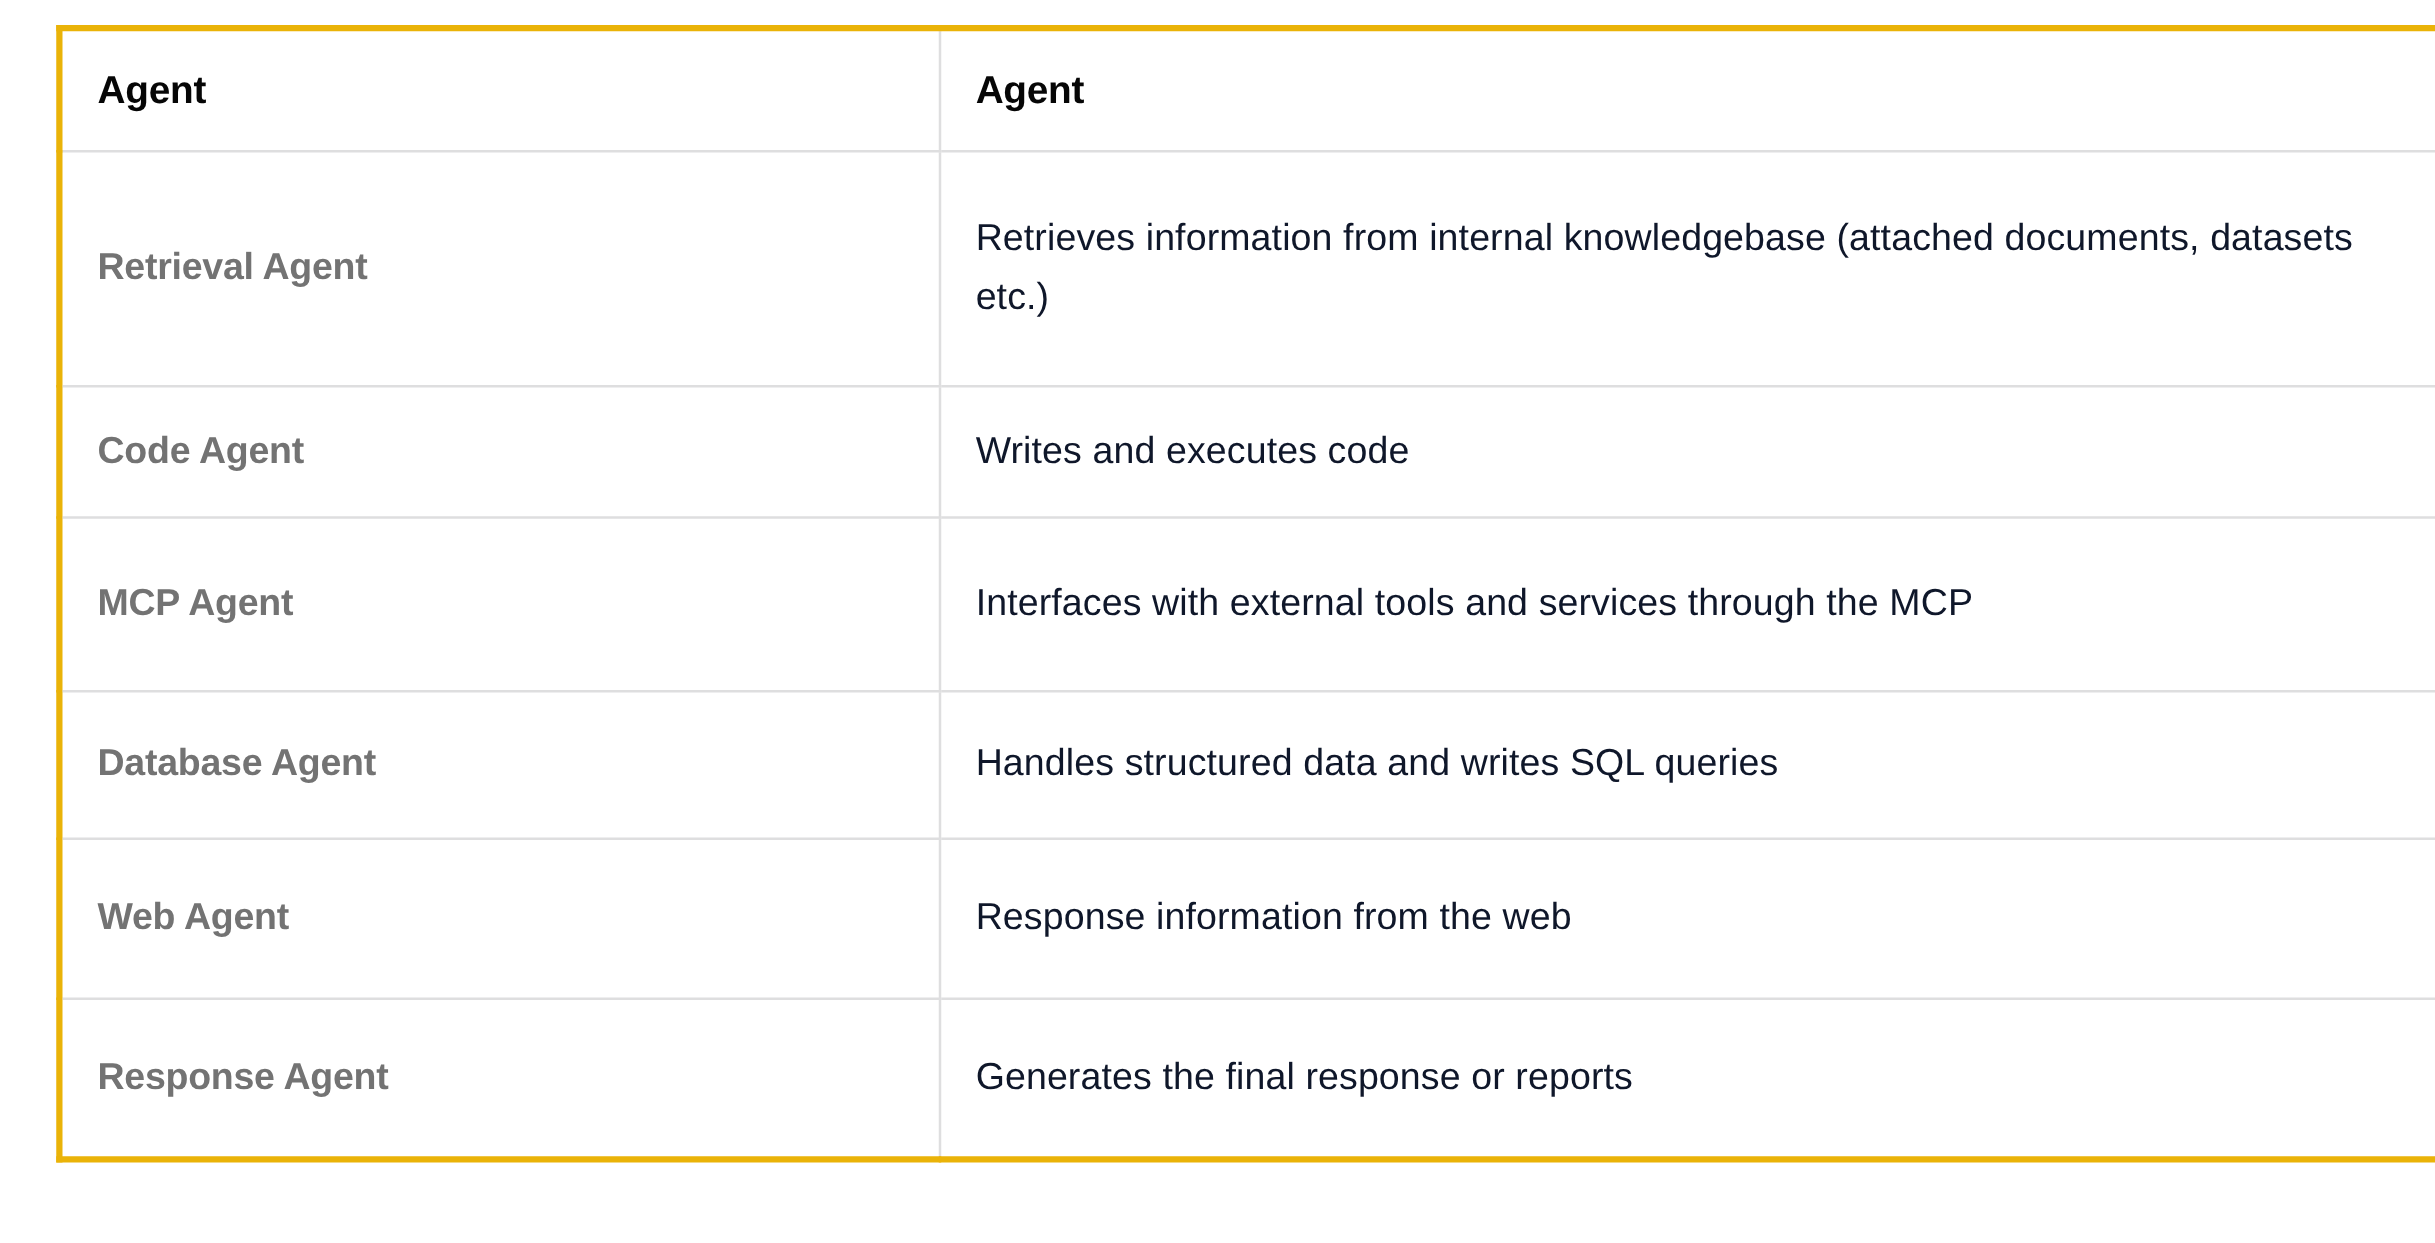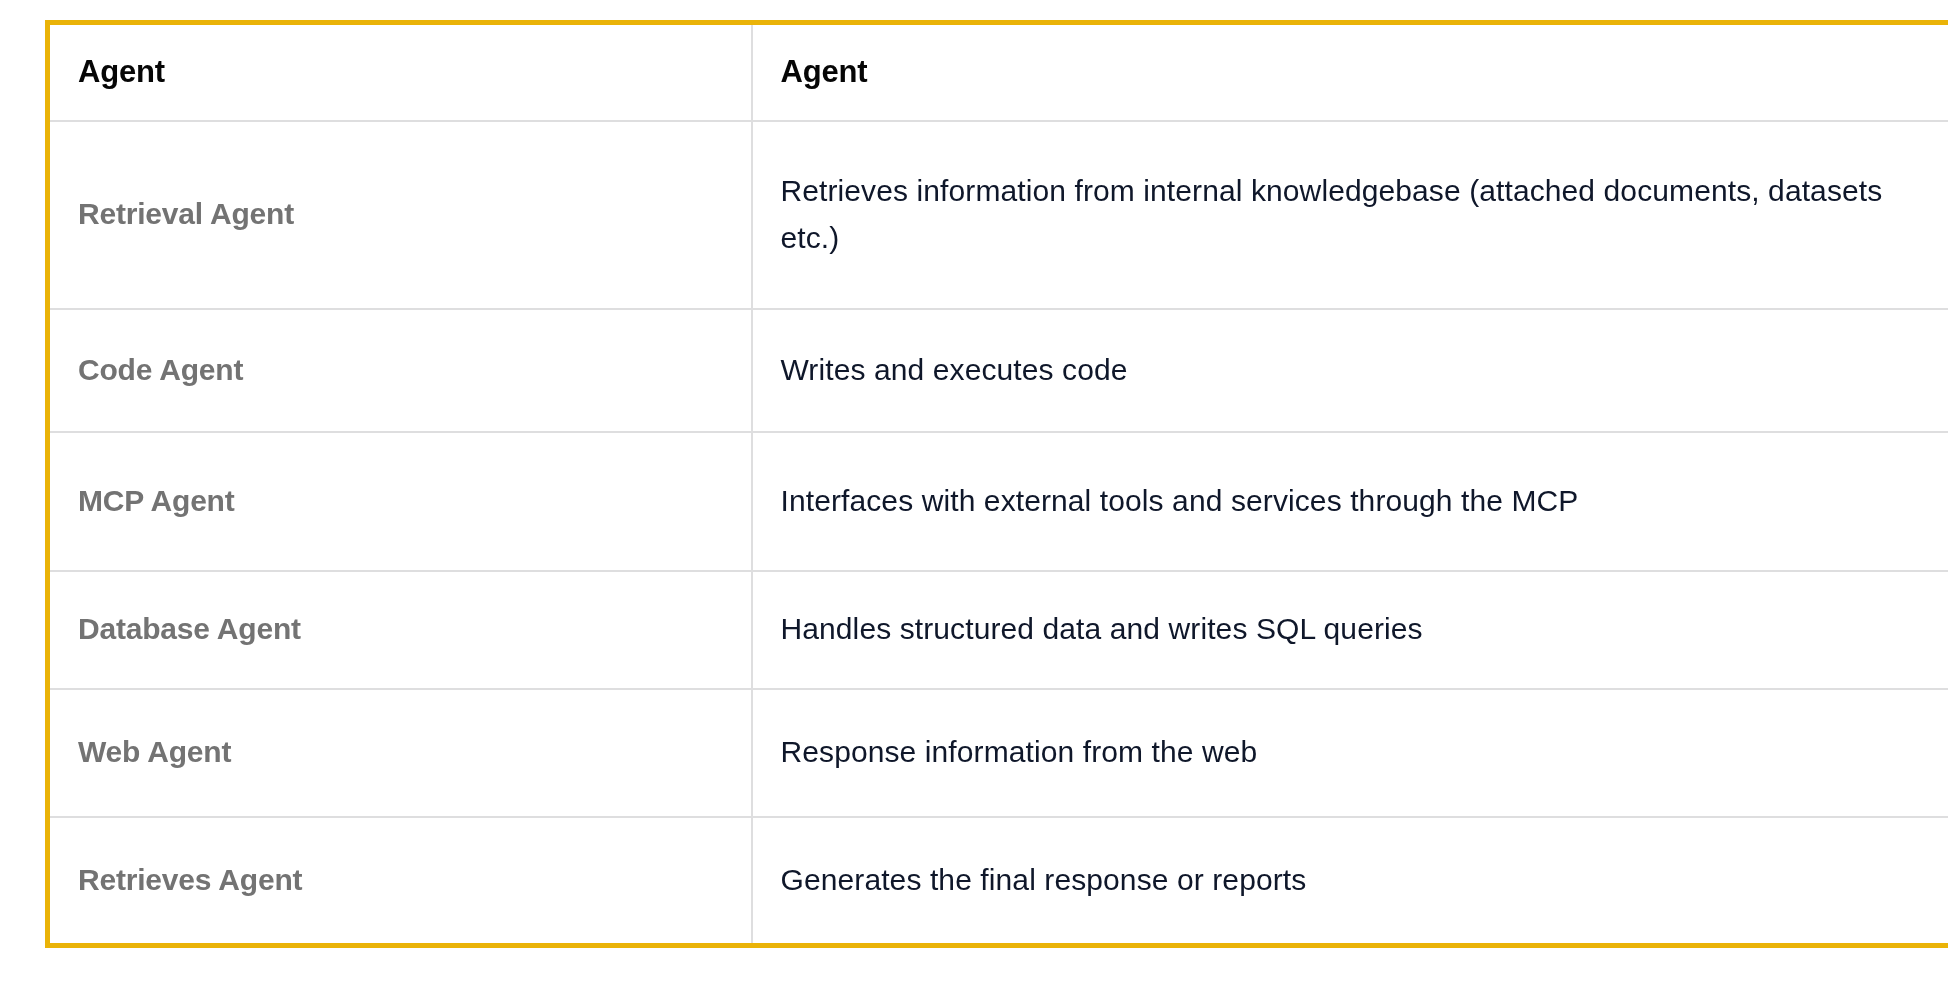--- a/index.html
+++ b/index.html
@@ -75,21 +75,21 @@
     color: #737373;
   }
 
   table.agent-table tbody td.cell-role {
     font-weight: normal;
     letter-spacing: 0.1px;
   }
 
   
   tr[data-row="0"] td { height: 188px; }
-  tr[data-row="1"] td { height: 123px; }
+  tr[data-row="1"] td { height: 105px; }
   tr[data-row="2"] td { height: 118px; }
   tr[data-row="3"] td { height: 139px; }
   tr[data-row="4"] td { height: 128px; }
   tr[data-row="5"] td { height: 129px; }
 </style>
 </head>
 <body>
 
 <div class="page">
   <div class="table-wrap">
@@ -119,19 +119,19 @@
         </tr>
         <tr data-row="2">
           <td class="cell-agent">Database Agent</td>
           <td class="cell-role">Handles structured data and writes SQL queries</td>
         </tr>
         <tr data-row="4">
           <td class="cell-agent">Web Agent</td>
           <td class="cell-role">Response information from the web</td>
         </tr>
         <tr data-row="5">
-          <td class="cell-agent">Retrieves Agent</td>
+          <td class="cell-agent">Response Agent</td>
           <td class="cell-role">Generates the final response or reports</td>
         </tr>
       </tbody>
     </table>
   </div>
 </div>
 
 </body></html>

